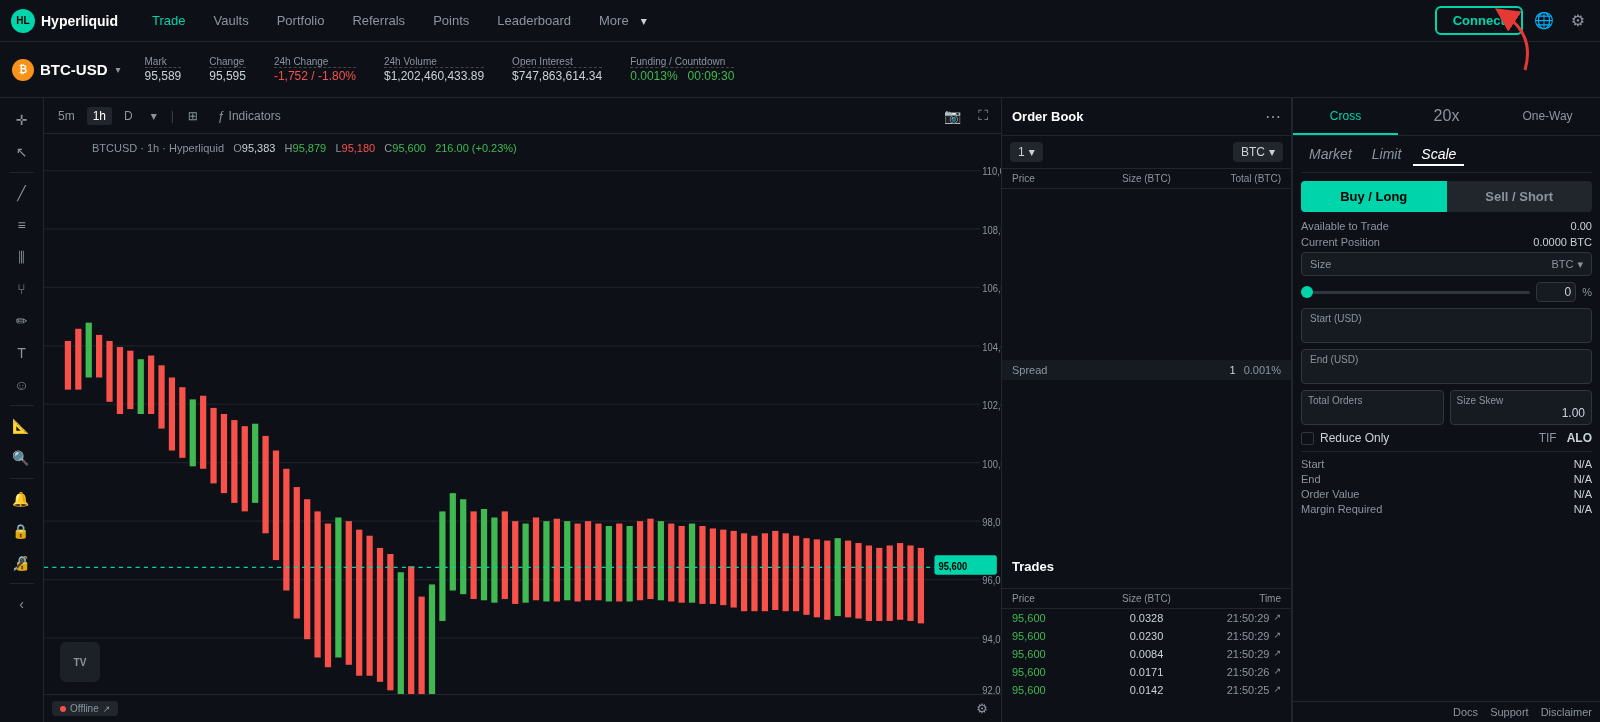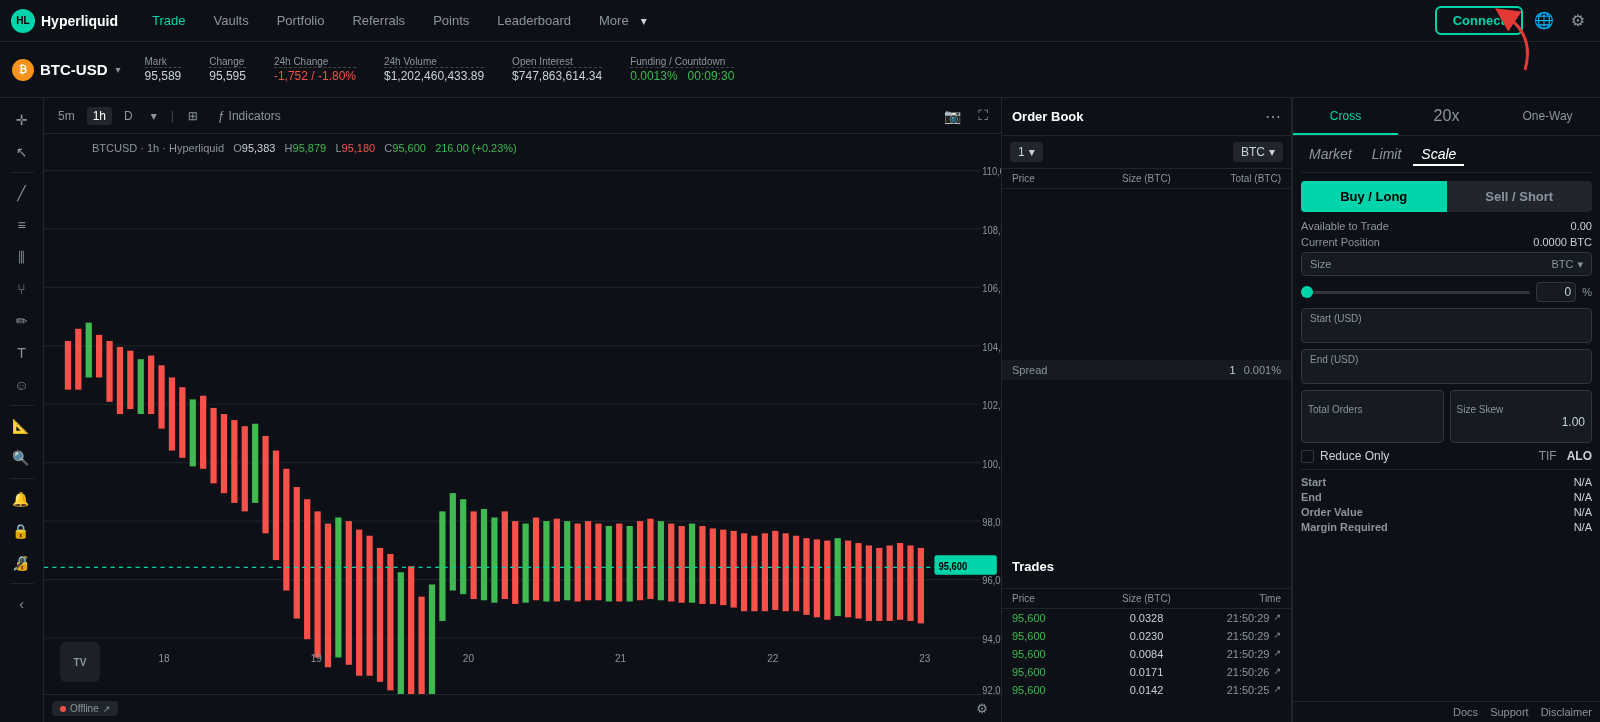--- a/index.html
+++ b/index.html
@@ -558,21 +558,21 @@
     .rp-row-3 {
       display: flex;
       gap: 6px;
       margin-bottom: 6px;
     }
     .rp-third {
       flex: 1;
       background: #161b22;
       border: 1px solid #30363d;
       border-radius: 4px;
-      padding: 13px 6px;
+      padding: 4px 6px;
     }
     .rp-third-label { font-size: 10px; color: #8b949e; }
     .rp-skew-value { font-size: 12px; color: #c9d1d9; text-align: right; }
     .rp-checkbox-row {
       display: flex;
       align-items: center;
       gap: 6px;
       margin-bottom: 6px;
     }
     .rp-checkbox {
@@ -591,21 +591,21 @@
       height: 1px;
       background: #21262d;
       margin: 6px 0;
     }
     .rp-summary-row {
       display: flex;
       justify-content: space-between;
       margin-bottom: 3px;
       font-size: 11px;
     }
-    .rp-summary-label { color: #8b949e; font-weight: bold; }
+    .rp-summary-label { color: #8b949e; }
     .rp-summary-value { color: #c9d1d9; }
     .rp-footer {
       display: flex;
       justify-content: flex-end;
       padding: 4px 8px;
       border-top: 1px solid #21262d;
       gap: 12px;
       font-size: 11px;
       color: #8b949e;
     }
@@ -865,28 +865,20 @@
         <rect x="830" y="338" width="6" height="62" fill="#f85149"></rect>
         <rect x="840" y="340" width="6" height="62" fill="#f85149"></rect>
 
         <line x1="0" y1="356" x2="860" y2="356" stroke="#00d4aa" stroke-width="1" stroke-dasharray="4,4"></line>
 
         <rect x="856" y="346" width="60" height="16" fill="#00d4aa" rx="2"></rect>
         <text x="860" y="358" font-size="9" fill="#000" font-weight="bold">95,600</text>
       </svg>
 
       
-      <div class="chart-dates">
-        <span>18</span>
-        <span>19</span>
-        <span>20</span>
-        <span>21</span>
-        <span>22</span>
-        <span>23</span>
-      </div>
 
       <div class="chart-watermark">TV</div>
     </div>
     <div class="chart-bottom-bar">
       <div class="offline-badge">
         <div class="offline-dot"></div>
         <span>Offline</span>
         <span style="font-size:9px;">↗</span>
       </div>
       <div class="chart-spacer"></div>

